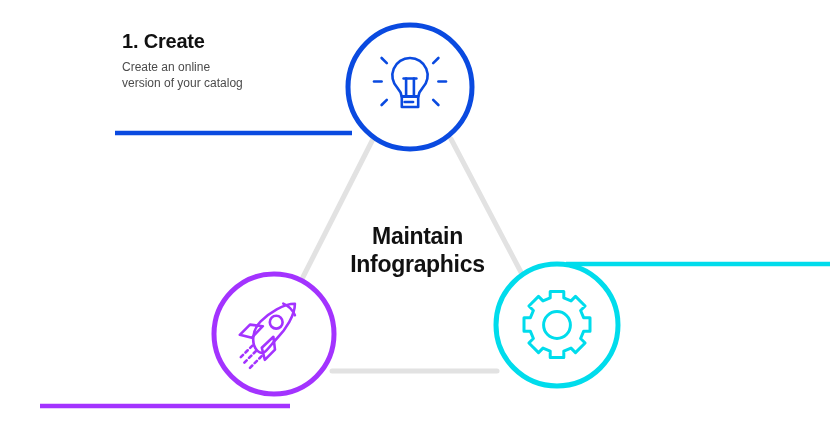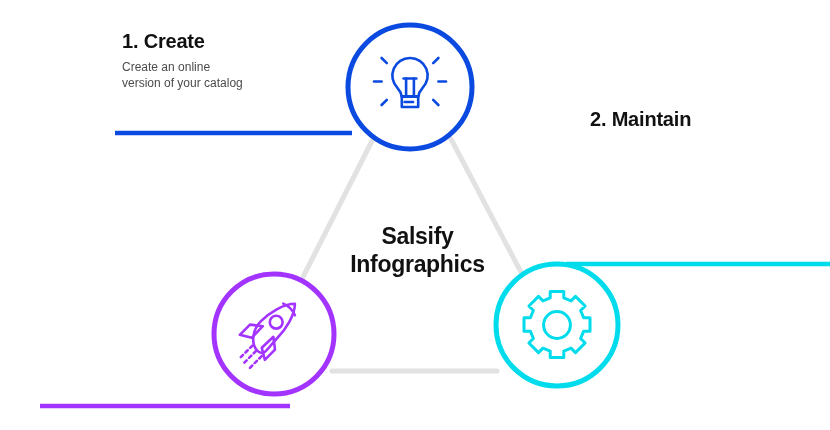--- a/index.html
+++ b/index.html
@@ -155,20 +155,19 @@
 
   </svg>
 
   <div class="txtblock" id="block-create">
     <div class="step-title">1. Create</div>
     <div class="step-body">Create an online
 version of your  catalog</div>
   </div>
 
   <div class="txtblock" id="block-maintain">
-    <div class="step-title">2. Maintain</div>
   </div>
 
 
-  <div id="center-title">Salsify
+  <div id="center-title">Maintain
 Infographics</div>
 
 </div>
 
 </body></html>

